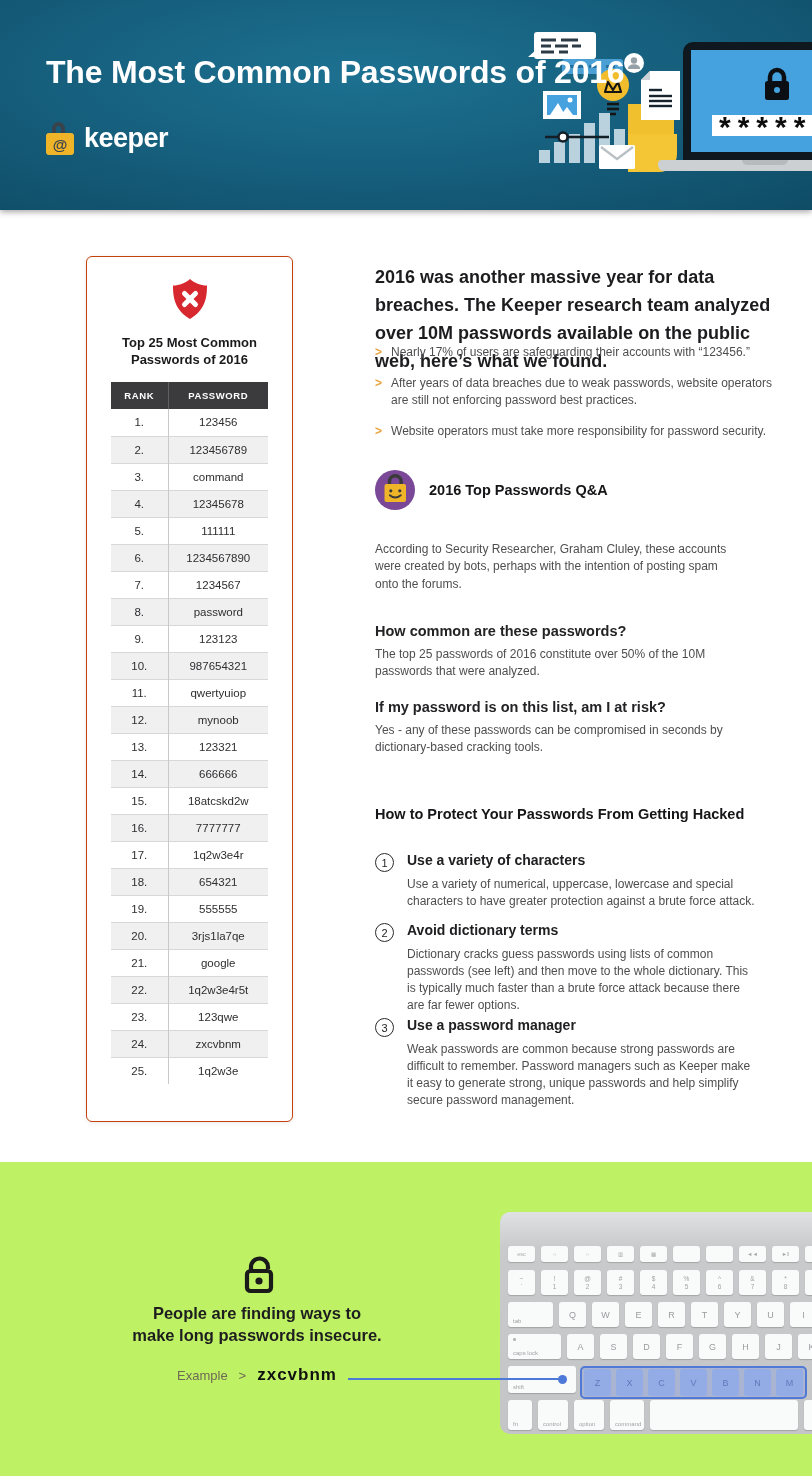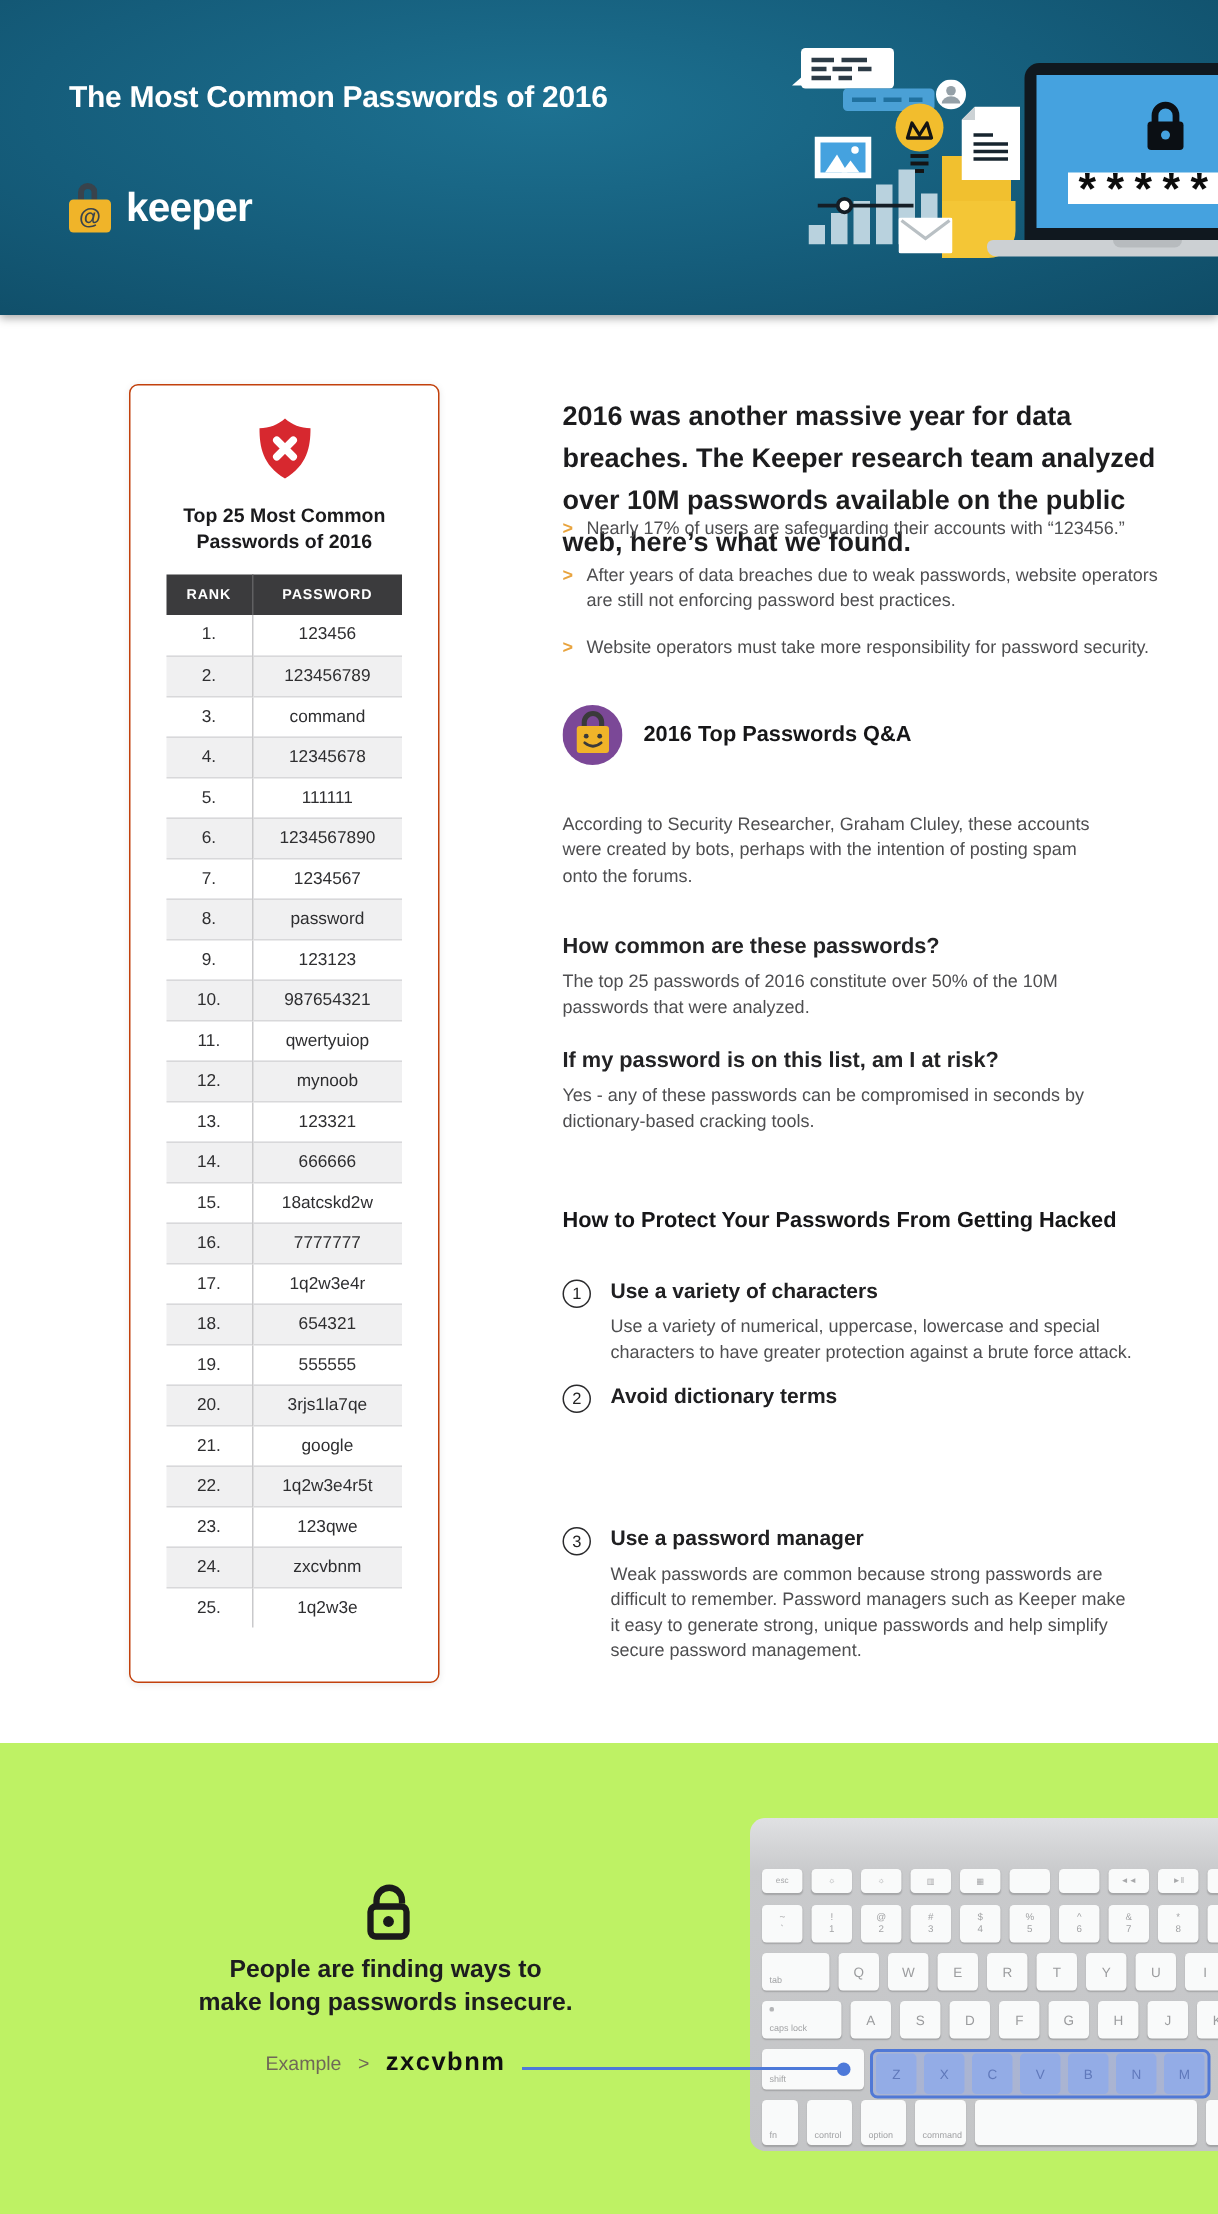--- a/index.html
+++ b/index.html
@@ -4,21 +4,21 @@
 <style>
   html,body{margin:0;padding:0;}
   body{font-family:"Liberation Sans", sans-serif; background:#e8e8e8;}
   #page{position:relative;width:812px;height:1476px;overflow:hidden;background:#ffffff;}
   #page *{box-sizing:border-box;}
 
   
   .header{position:absolute;left:0;top:0;width:812px;height:210px;
     background:radial-gradient(ellipse at 45% 35%, #1d7191 0%, #155d7b 55%, #0f4c66 100%);
     box-shadow:0 2px 6px rgba(0,0,0,.35);}
-  .header-title{position:absolute;left:46px;top:54px;margin:0;font-size:20px;font-weight:bold;color:#ffffff;letter-spacing:-0.2px;}
+  .header-title{position:absolute;left:46px;top:54px;margin:0;font-size:32px;font-weight:bold;color:#ffffff;letter-spacing:-0.2px;}
   .header-sub{position:absolute;left:46px;top:88px;margin:0;font-size:15px;color:#c6dbe5;}
   .logo{position:absolute;left:46px;top:120px;display:flex;align-items:center;gap:9px;}
   .logo-lock{position:relative;width:29px;height:36px;}
   .logo-shackle{position:absolute;left:6px;top:2px;width:13px;height:14px;border:4px solid #39434c;border-bottom:none;border-radius:9px 9px 0 0;}
   .logo-body{position:absolute;left:0;top:13px;width:28px;height:22px;background:#f0b429;border-radius:3px;display:flex;align-items:center;justify-content:center;font-size:15px;font-weight:bold;color:#39434c;}
   .logo-text{font-size:27px;font-weight:bold;color:#ffffff;letter-spacing:-0.5px;}
 
   
   .illus{position:absolute;left:0;top:0;width:812px;height:210px;}
   .illus > *{position:absolute;}
@@ -375,20 +375,21 @@
           <div class="step-num">1</div>
           <div class="step-wrap">
             <div class="step-title">Use a variety of characters</div>
             <div class="step-text">Use a variety of numerical, uppercase, lowercase and special characters to have greater protection against a brute force attack.</div>
           </div>
         </div>
         <div class="step" style="top: 70px;">
           <div class="step-num">2</div>
           <div class="step-wrap">
             <div class="step-title">Avoid dictionary terms</div>
+            <div class="step-text">Dictionary cracks guess passwords using lists of common passwords (see left) and then move to the whole dictionary. This is typically much faster than a brute force attack because there are far fewer options.</div>
           </div>
         </div>
         <div class="step" style="top: 165px;">
           <div class="step-num">3</div>
           <div class="step-wrap">
             <div class="step-title">Use a password manager</div>
             <div class="step-text">Weak passwords are common because strong passwords are difficult to remember. Password managers such as Keeper make it easy to generate strong, unique passwords and help simplify secure password management.</div>
           </div>
         </div>
       </div>

